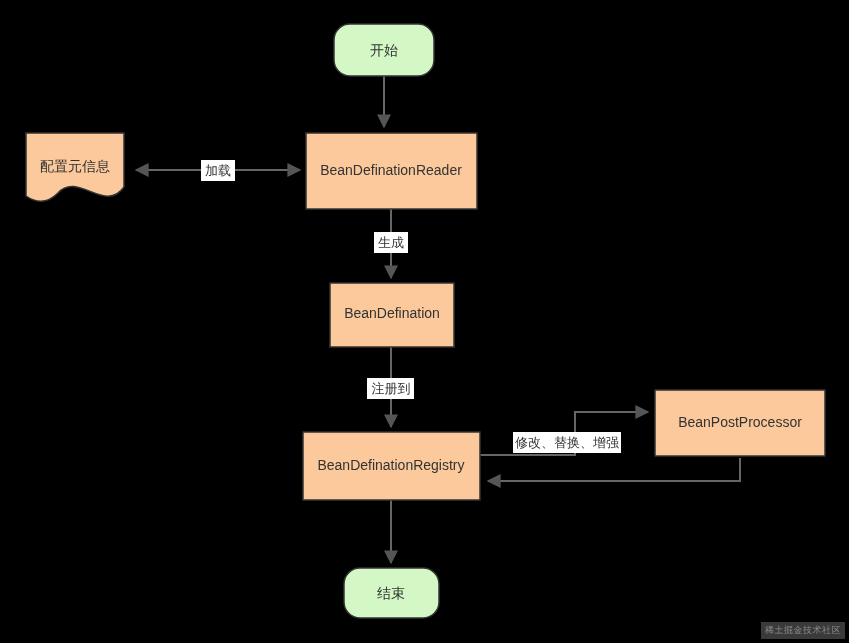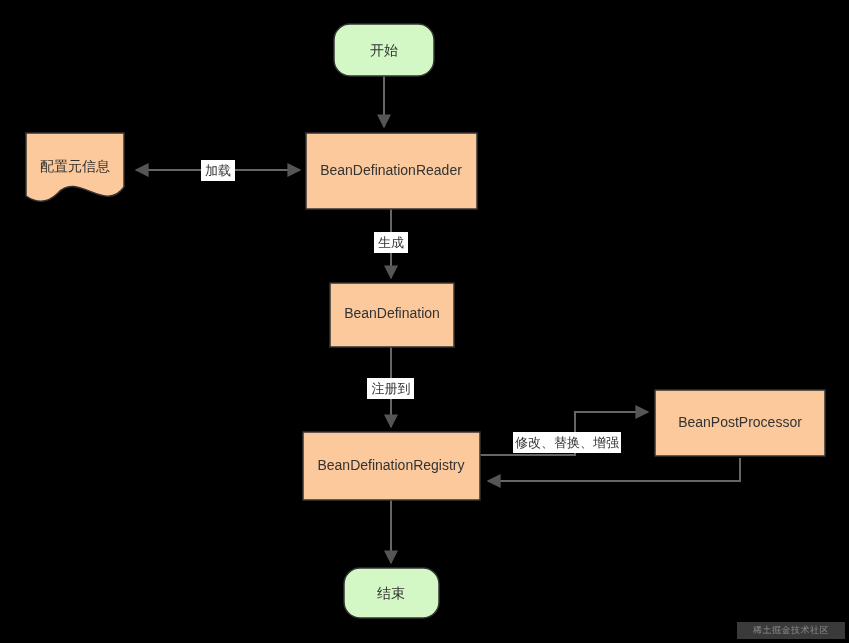--- a/index.html
+++ b/index.html
@@ -60,21 +60,21 @@
   .label-bg {
     fill: #FFFFFF;
   }
   .watermark {
     position: absolute;
     right: 4px;
     bottom: 4px;
     font-size: 9px;
     color: #8a8a8a;
     background: #3a3a3a;
-    padding: 2px 16px;
+    padding: 2px 4px;
     letter-spacing: 0.5px;
     font-family: "DejaVu Sans", "Liberation Sans", sans-serif;
     white-space: nowrap;
   }
 </style>
 </head>
 <body>
 
 <svg id="canvas" viewBox="0 0 849 643" xmlns="http://www.w3.org/2000/svg">
 

